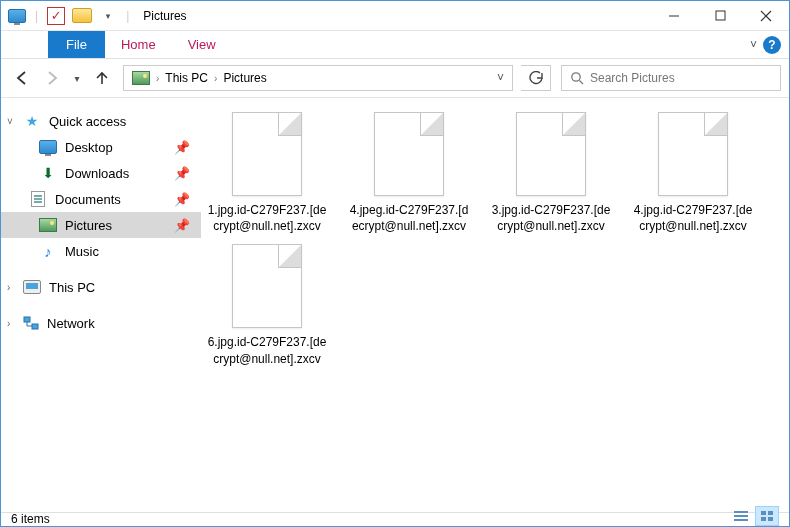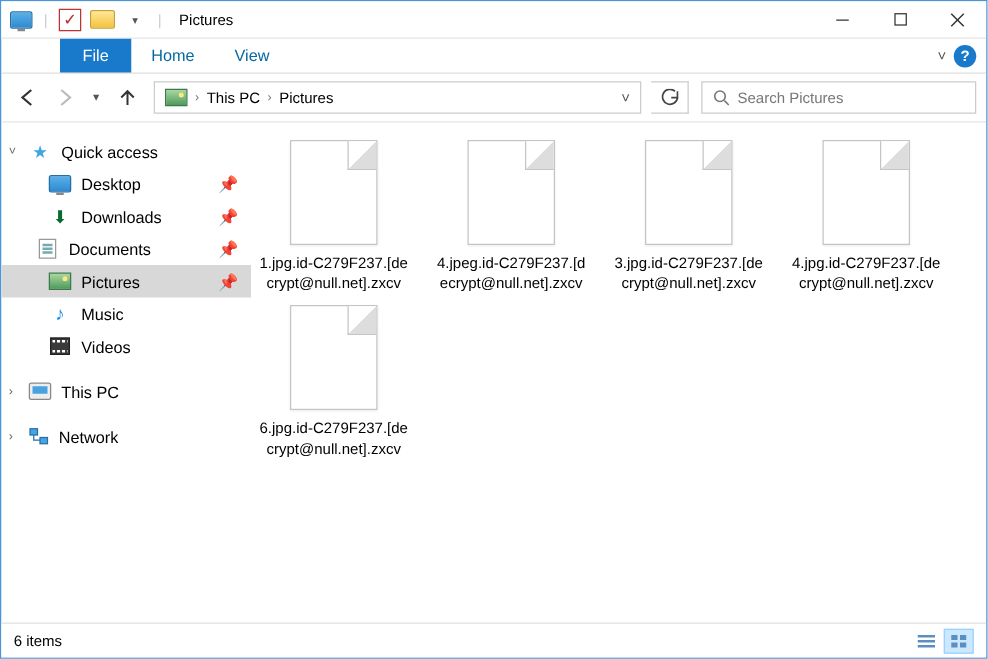--- a/index.html
+++ b/index.html
@@ -10,21 +10,21 @@
 .titlebar .qat { display: flex; align-items: center; padding: 0 4px; gap: 2px; }
 .titlebar .qat-item { width: 24px; height: 24px; display: flex; align-items: center; justify-content: center; }
 .titlebar .title { margin-left: 6px; font-size: 12px; }
 .titlebar .win-controls { margin-left: auto; display: flex; }
 .titlebar .win-btn { width: 46px; height: 30px; display: flex; align-items: center; justify-content: center; font-size: 13px; color: #333; }
 .titlebar .divider { color: #ccc; margin: 0 4px; }
 
 
 .ribbon { height: 28px; display: flex; align-items: stretch; border-bottom: 1px solid #e0e0e0; padding-left: 47px; }
 .file-tab { background: #1979ca; color: #fff; padding: 0 18px; display: flex; align-items: center; font-size: 13px; }
-.ribbon-tab { padding: 0 16px; display: flex; align-items: center; font-size: 13px; color: #0369a1; }
+.ribbon-tab { padding: 0 16px; display: flex; align-items: center; font-size: 13px; color: #be185d; }
 .ribbon-right { margin-left: auto; display: flex; align-items: center; padding-right: 8px; gap: 6px; }
 .help-circle { width: 18px; height: 18px; border-radius: 50%; background: #1979ca; color: #fff; display: flex; align-items: center; justify-content: center; font-size: 12px; font-weight: bold; }
 
 
 .navbar { height: 39px; display: flex; align-items: center; padding: 0 8px; gap: 4px; border-bottom: 1px solid #e5e5e5; }
 .navbtn { width: 26px; height: 26px; display: flex; align-items: center; justify-content: center; color: #666; }
 .navbtn.disabled { color: #bbb; }
 .address { flex: 1; height: 26px; border: 1px solid #ccc; display: flex; align-items: center; padding: 0 8px; gap: 6px; margin: 0 4px; }
 .crumb { font-size: 12px; color: #000; }
 .crumb-sep { color: #777; font-size: 10px; }
@@ -43,21 +43,21 @@
 .nav-chev { position: absolute; left: 6px; color: #666; font-size: 10px; }
 .nav-item.top { position: relative; padding-left: 22px; font-size: 13px; }
 
 .content { flex: 1; padding: 14px 6px; display: flex; flex-wrap: wrap; align-content: flex-start; gap: 10px 22px; align-items: center; }
 .file-item { width: 120px; display: flex; flex-direction: column; align-items: center; text-align: center; }
 .file-icon { width: 70px; height: 84px; background: #fff; border: 1px solid #c5c5c5; position: relative; margin-bottom: 6px; box-shadow: 0 1px 2px rgba(0,0,0,.08); }
 .file-icon::before { content: ""; position: absolute; top: 0; right: 0; width: 22px; height: 22px; background: linear-gradient(135deg, #fff 49%, #ddd 51%); border-left: 1px solid #c5c5c5; border-bottom: 1px solid #c5c5c5; }
 .file-label { font-size: 12px; line-height: 1.35; word-break: break-all; max-width: 120px; }
 
 
-.statusbar { position: absolute; bottom: 0; left: 0; right: 0; height: 28px; border-top: 1px solid #e0e0e0; display: flex; align-items: center; padding: 0 10px; font-size: 12px; background: #fff; gap: 40px; }
+.statusbar { position: absolute; bottom: 0; left: 0; right: 0; height: 14px; border-top: 1px solid #e0e0e0; display: flex; align-items: flex-end; padding: 0 10px; font-size: 12px; background: #fff; gap: 40px; }
 .statusbar .views { margin-left: auto; display: flex; gap: 2px; }
 .view-btn { width: 24px; height: 20px; border: 1px solid transparent; display: flex; align-items: center; justify-content: center; }
 .view-btn.active { background: #cce8ff; border-color: #99d1ff; }
 
 
 .ic-monitor { width: 18px; height: 14px; background: linear-gradient(#5ab0e8,#2e8ad0); border: 1px solid #2370a8; border-radius: 2px; position: relative; }
 .ic-monitor::after { content:""; position:absolute; bottom:-3px; left:5px; width:6px; height:2px; background:#888; }
 .ic-folder { width: 20px; height: 15px; background: linear-gradient(#ffe79a,#f5c23c); border: 1px solid #caa02e; border-radius: 2px; position: relative; }
 .ic-star { color: #3fa7e0; font-size: 14px; }
 .ic-down { color: #0a6b2f; font-size: 14px; }
@@ -199,26 +199,20 @@
         <span class="nav-icon">
             <div class="ic-pic"></div>
           </span>
         <span>Pictures</span>
         <span class="pin">📌</span>
       </div>
       <div class="nav-item" style="padding-left:38px;">
         <span class="nav-icon ic-music">♪</span>
         <span>Music</span>
       </div>
-      <div class="nav-item" style="padding-left:38px;">
-        <span class="nav-icon">
-            <div class="ic-video"></div>
-          </span>
-        <span>Videos</span>
-      </div>
     </div>
     <div class="nav-group">
       <div class="nav-item top">
         <span class="nav-chev">›</span>
         <span class="nav-icon">
             <div class="ic-pc"></div>
           </span>
         <span>This PC</span>
       </div>
     </div>

